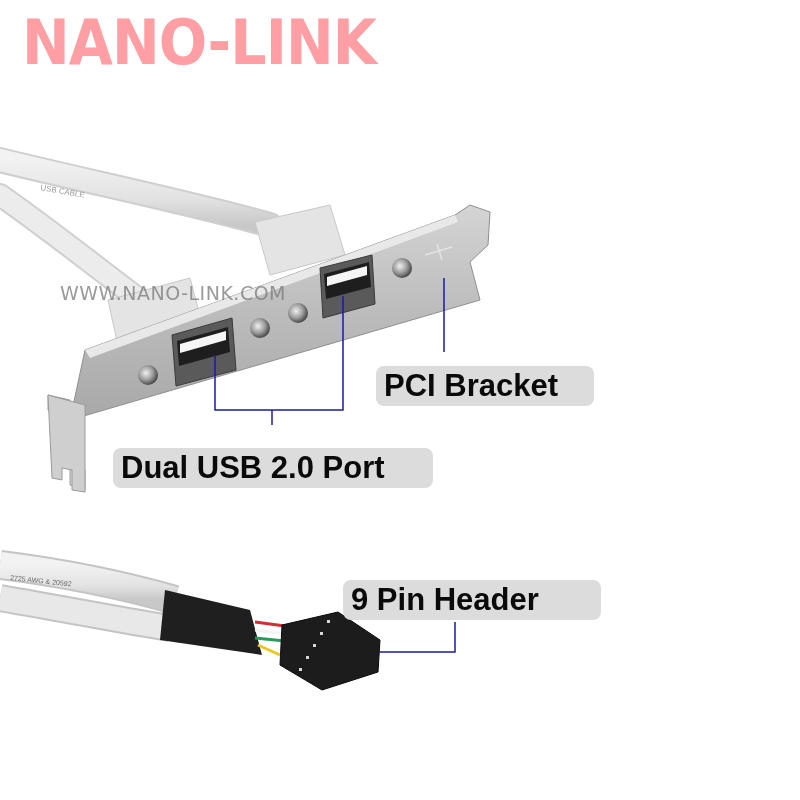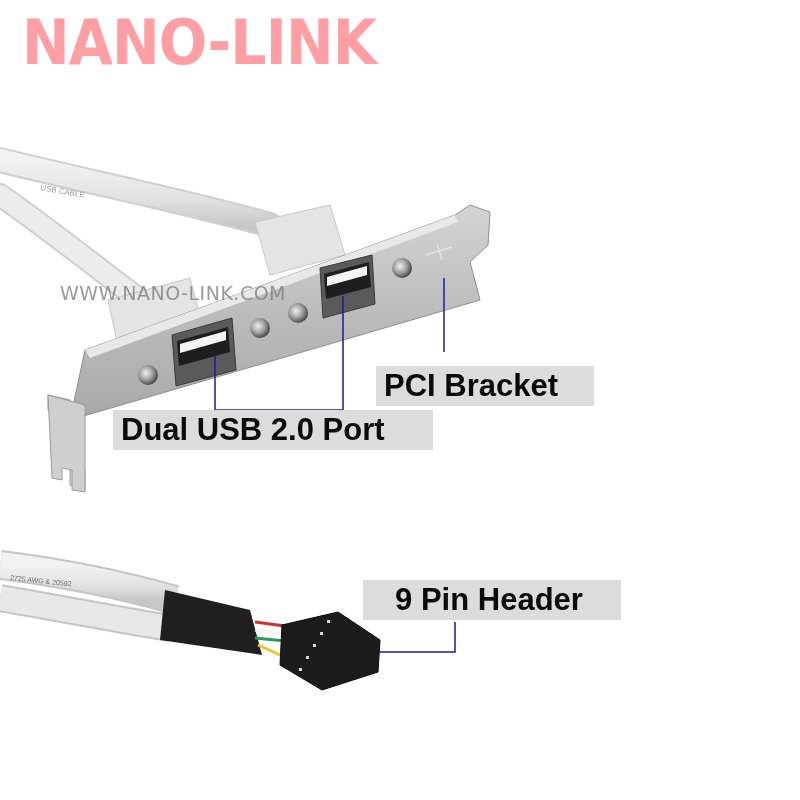--- a/index.html
+++ b/index.html
@@ -1,23 +1,23 @@
 <!DOCTYPE html>
 <html><head>
   <meta charset="utf-8">
   <style>
     html, body { margin: 0; padding: 0; }
     body { width: 800px; height: 800px; background: #ffffff; position: relative; overflow: hidden; font-family: "Liberation Sans", sans-serif; }
     .brand { position: absolute; left: 22px; top: 12px; font-family: "DejaVu Sans", sans-serif; font-weight: 900; font-size: 62px; color: #ff9ea3; letter-spacing: -1px; transform: scaleX(0.92); transform-origin: left top; line-height: 1; }
     .scene { position: absolute; left: 0; top: 0; width: 800px; height: 800px; }
     .watermark { position: absolute; left: 60px; top: 282px; font-family: "DejaVu Sans", sans-serif; font-weight: normal; font-size: 19px; color: rgba(120,120,120,0.75); letter-spacing: 0.5px; }
-    .callout { position: absolute; background: #dcdcdc; color: #0a0a0a; font-family: "Liberation Sans", sans-serif; font-weight: bold; font-size: 31px; line-height: 40px; padding: 0 14px 0 8px; white-space: nowrap; }
+    .callout { position: absolute; background: #dcdcdc; color: #0a0a0a; font-family: "Liberation Sans", sans-serif; font-weight: bold; font-size: 31px; line-height: 40px; padding: 0 14px 0 8px; white-space: nowrap; border-radius: 8px; }
     .callout-pci { left: 376px; top: 366px; width: 196px; }
-    .callout-usb { left: 113px; top: 410px; width: 298px; }
-    .callout-pin { left: 363px; top: 580px; width: 236px; text-align: center; }
+    .callout-usb { left: 113px; top: 448px; width: 298px; }
+    .callout-pin { left: 343px; top: 580px; width: 236px; }
   </style>
 </head>
 <body>
 
 <div class="brand">NANO-LINK</div>
 
 <svg class="scene" viewBox="0 0 800 800" xmlns="http://www.w3.org/2000/svg">
   <defs>
     <linearGradient id="metal" x1="0" y1="0" x2="0" y2="1">
       <stop offset="0" stop-color="#d4d4d4"></stop>

